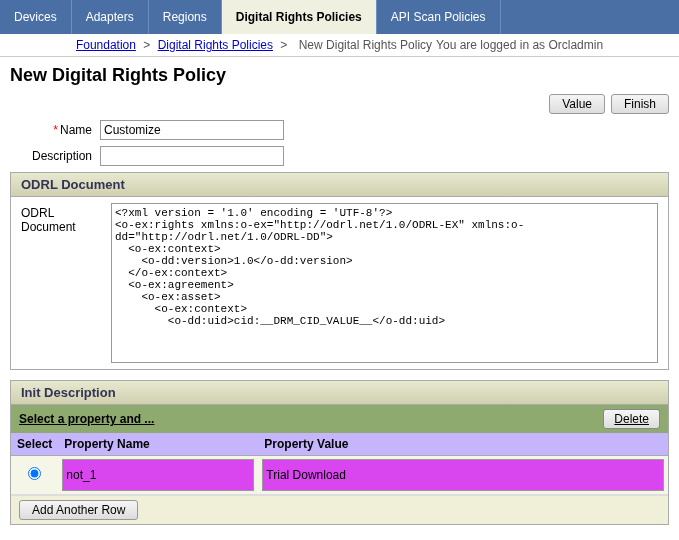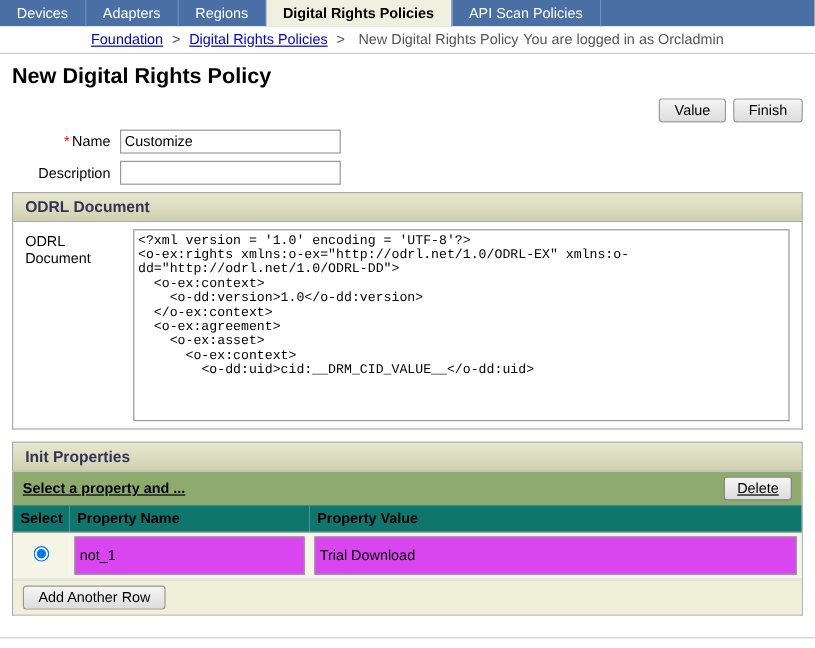--- a/index.html
+++ b/index.html
@@ -10,21 +10,21 @@
       color: #000;
       width: 679px;
       min-height: 540px;
     }
 
     
     .top-nav {
       background: #4a6fa5;
       display: flex;
       align-items: stretch;
-      height: 22px;
+      height: 34px;
     }
     .nav-tab {
       display: flex;
       align-items: center;
       padding: 0 14px;
       color: #fff;
       font-size: 12px;
       cursor: pointer;
       border-right: 1px solid #6a8fc0;
       text-decoration: none;
@@ -167,21 +167,21 @@
     .init-toolbar-label {
       font-size: 12px;
       font-weight: bold;
       color: #000;
     }
     .init-table {
       width: 100%;
       border-collapse: collapse;
     }
     .init-table thead tr {
-      background: #0f766e;
+      background: #c4b5fd;
     }
     .init-table thead th {
       text-align: left;
       padding: 4px 6px;
       font-size: 12px;
       font-weight: bold;
       color: #000;
       border-bottom: 1px solid #aaa;
     }
     .init-table tbody tr {
@@ -291,21 +291,21 @@
     &lt;o-dd:version&gt;1.0&lt;/o-dd:version&gt;
   &lt;/o-ex:context&gt;
   &lt;o-ex:agreement&gt;
     &lt;o-ex:asset&gt;
       &lt;o-ex:context&gt;
         &lt;o-dd:uid&gt;cid:__DRM_CID_VALUE__&lt;/o-dd:uid&gt;</textarea>
     </div>
   </div>
 
   <div class="init-section">
-    <div class="init-header">Init Properties</div>
+    <div class="init-header">Init Description</div>
     <div class="init-body">
       <div class="init-toolbar">
         <span class="init-toolbar-label">Select a property and ...</span>
         <button class="btn-delete">Delete</button>
       </div>
       <table class="init-table">
         <thead>
           <tr>
             <th class="radio-col">Select</th>
             <th class="name-col">Property Name</th>

